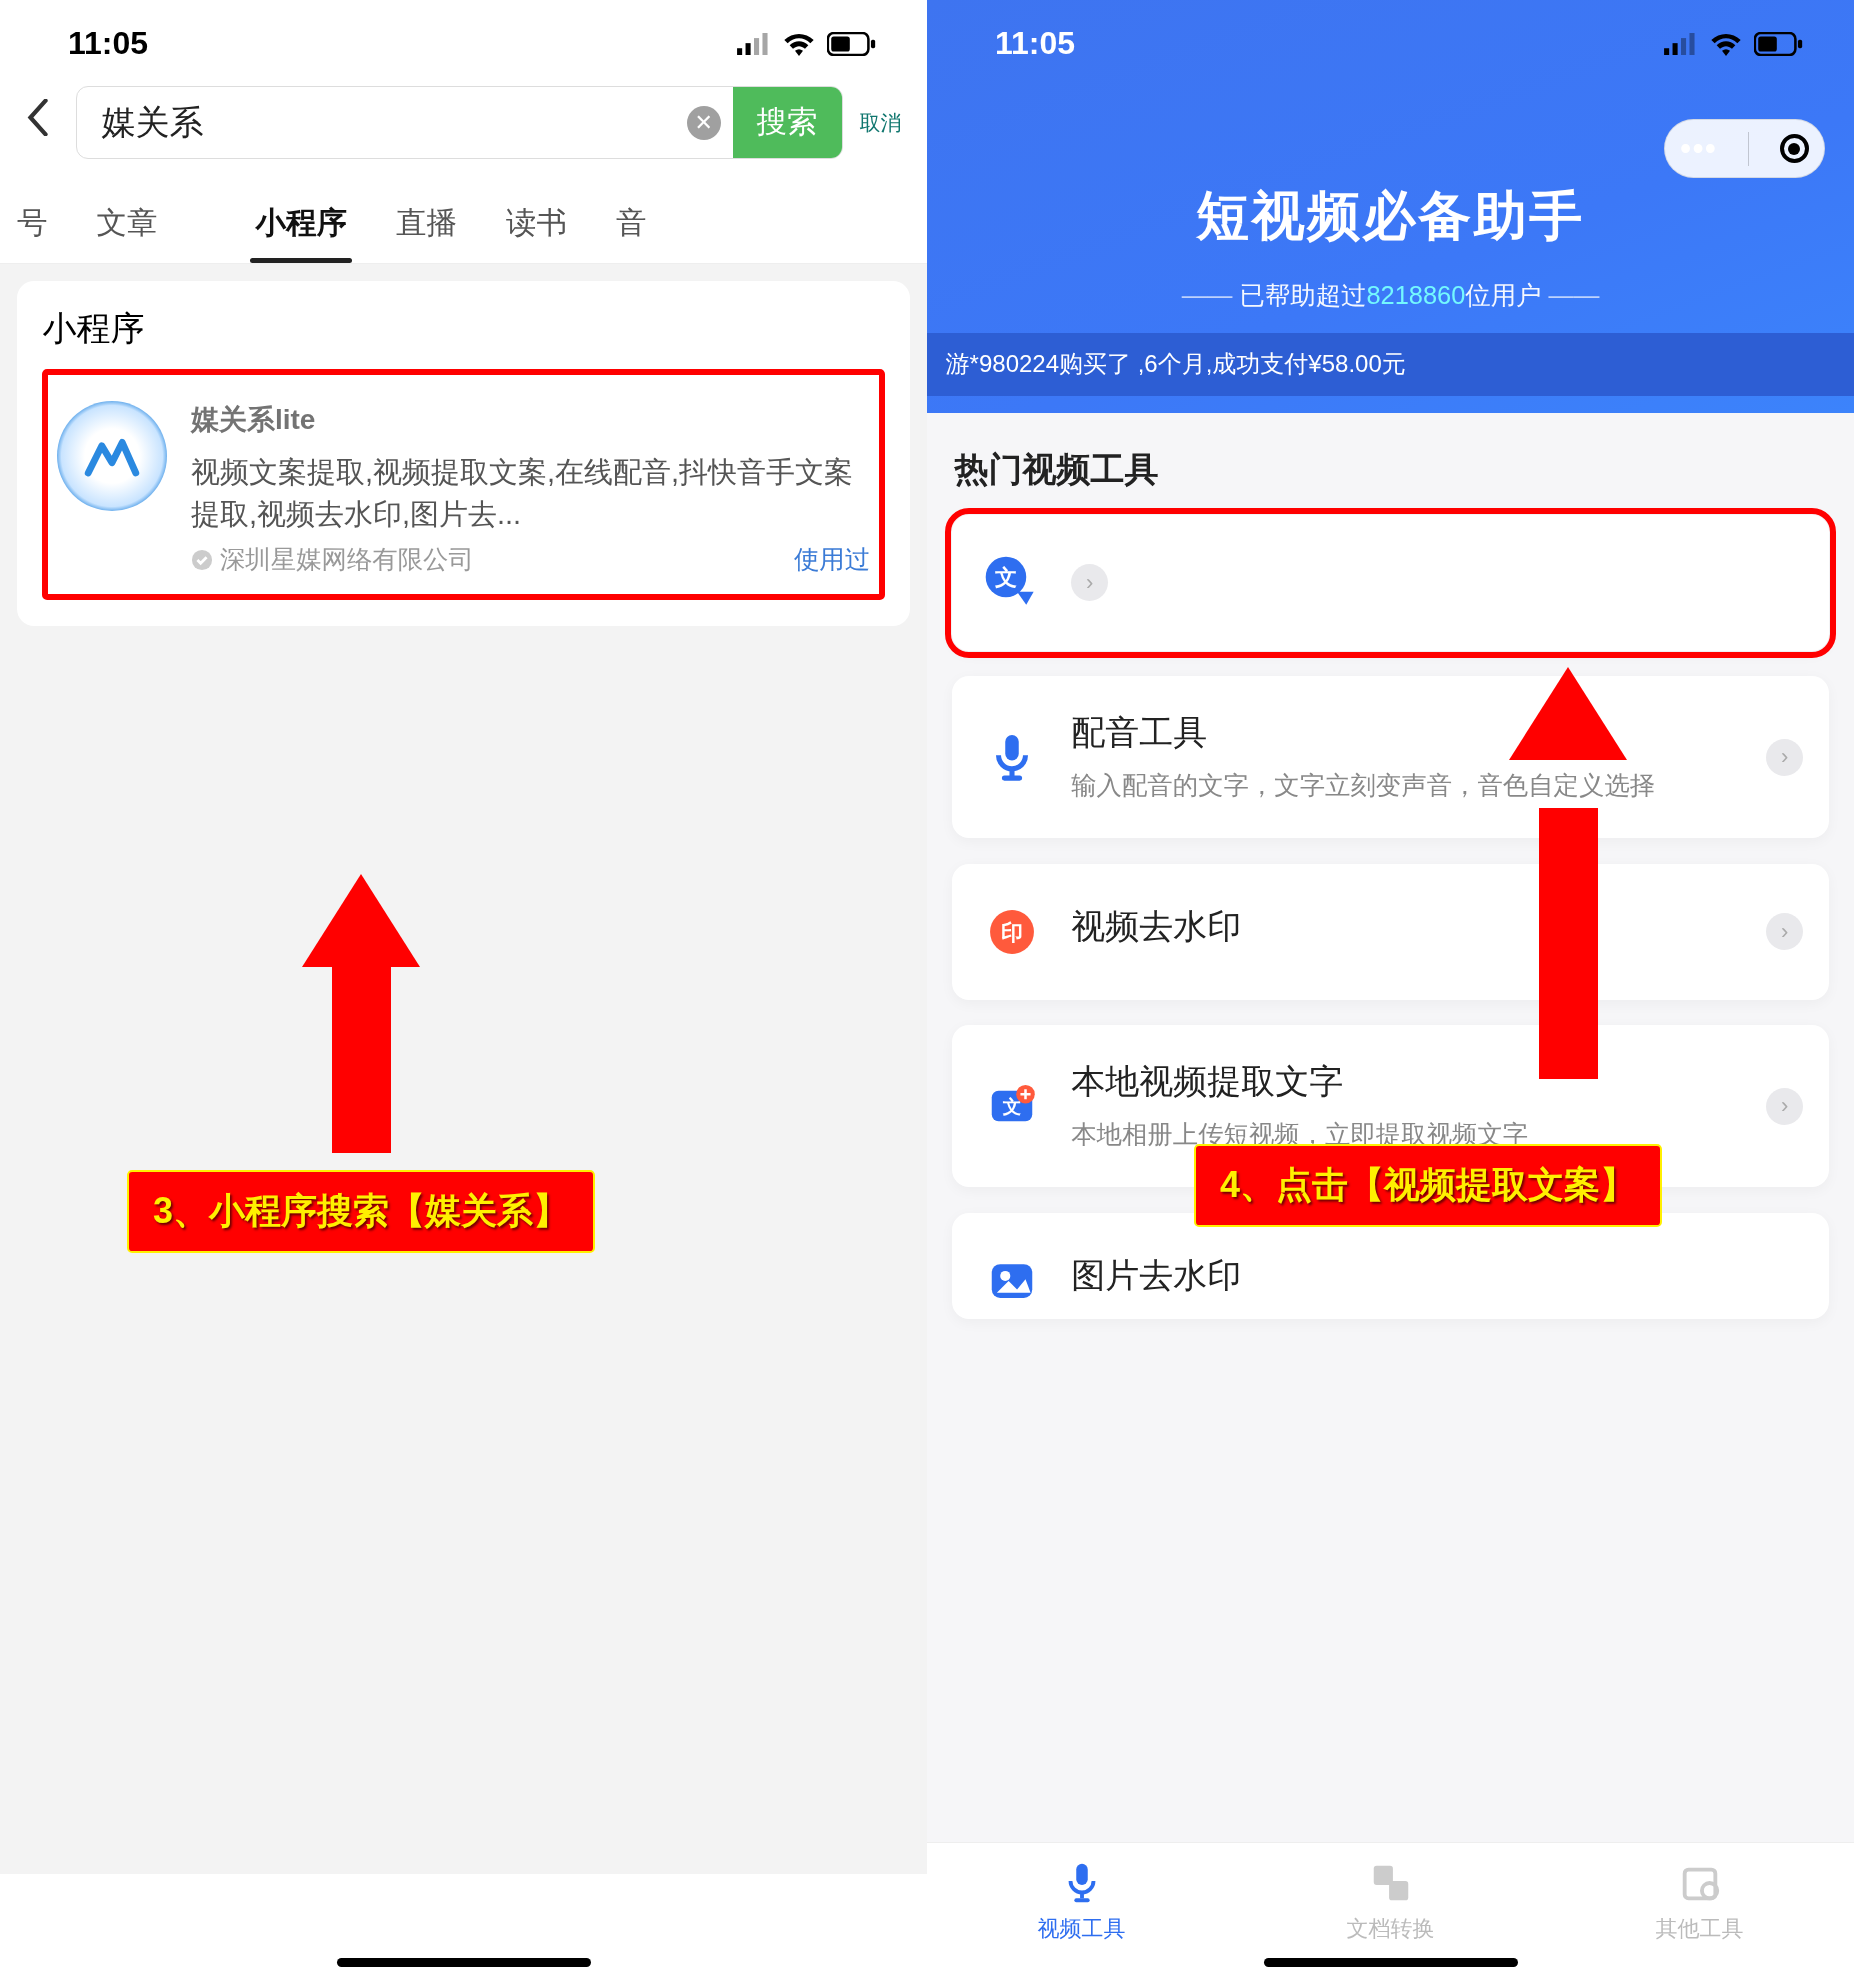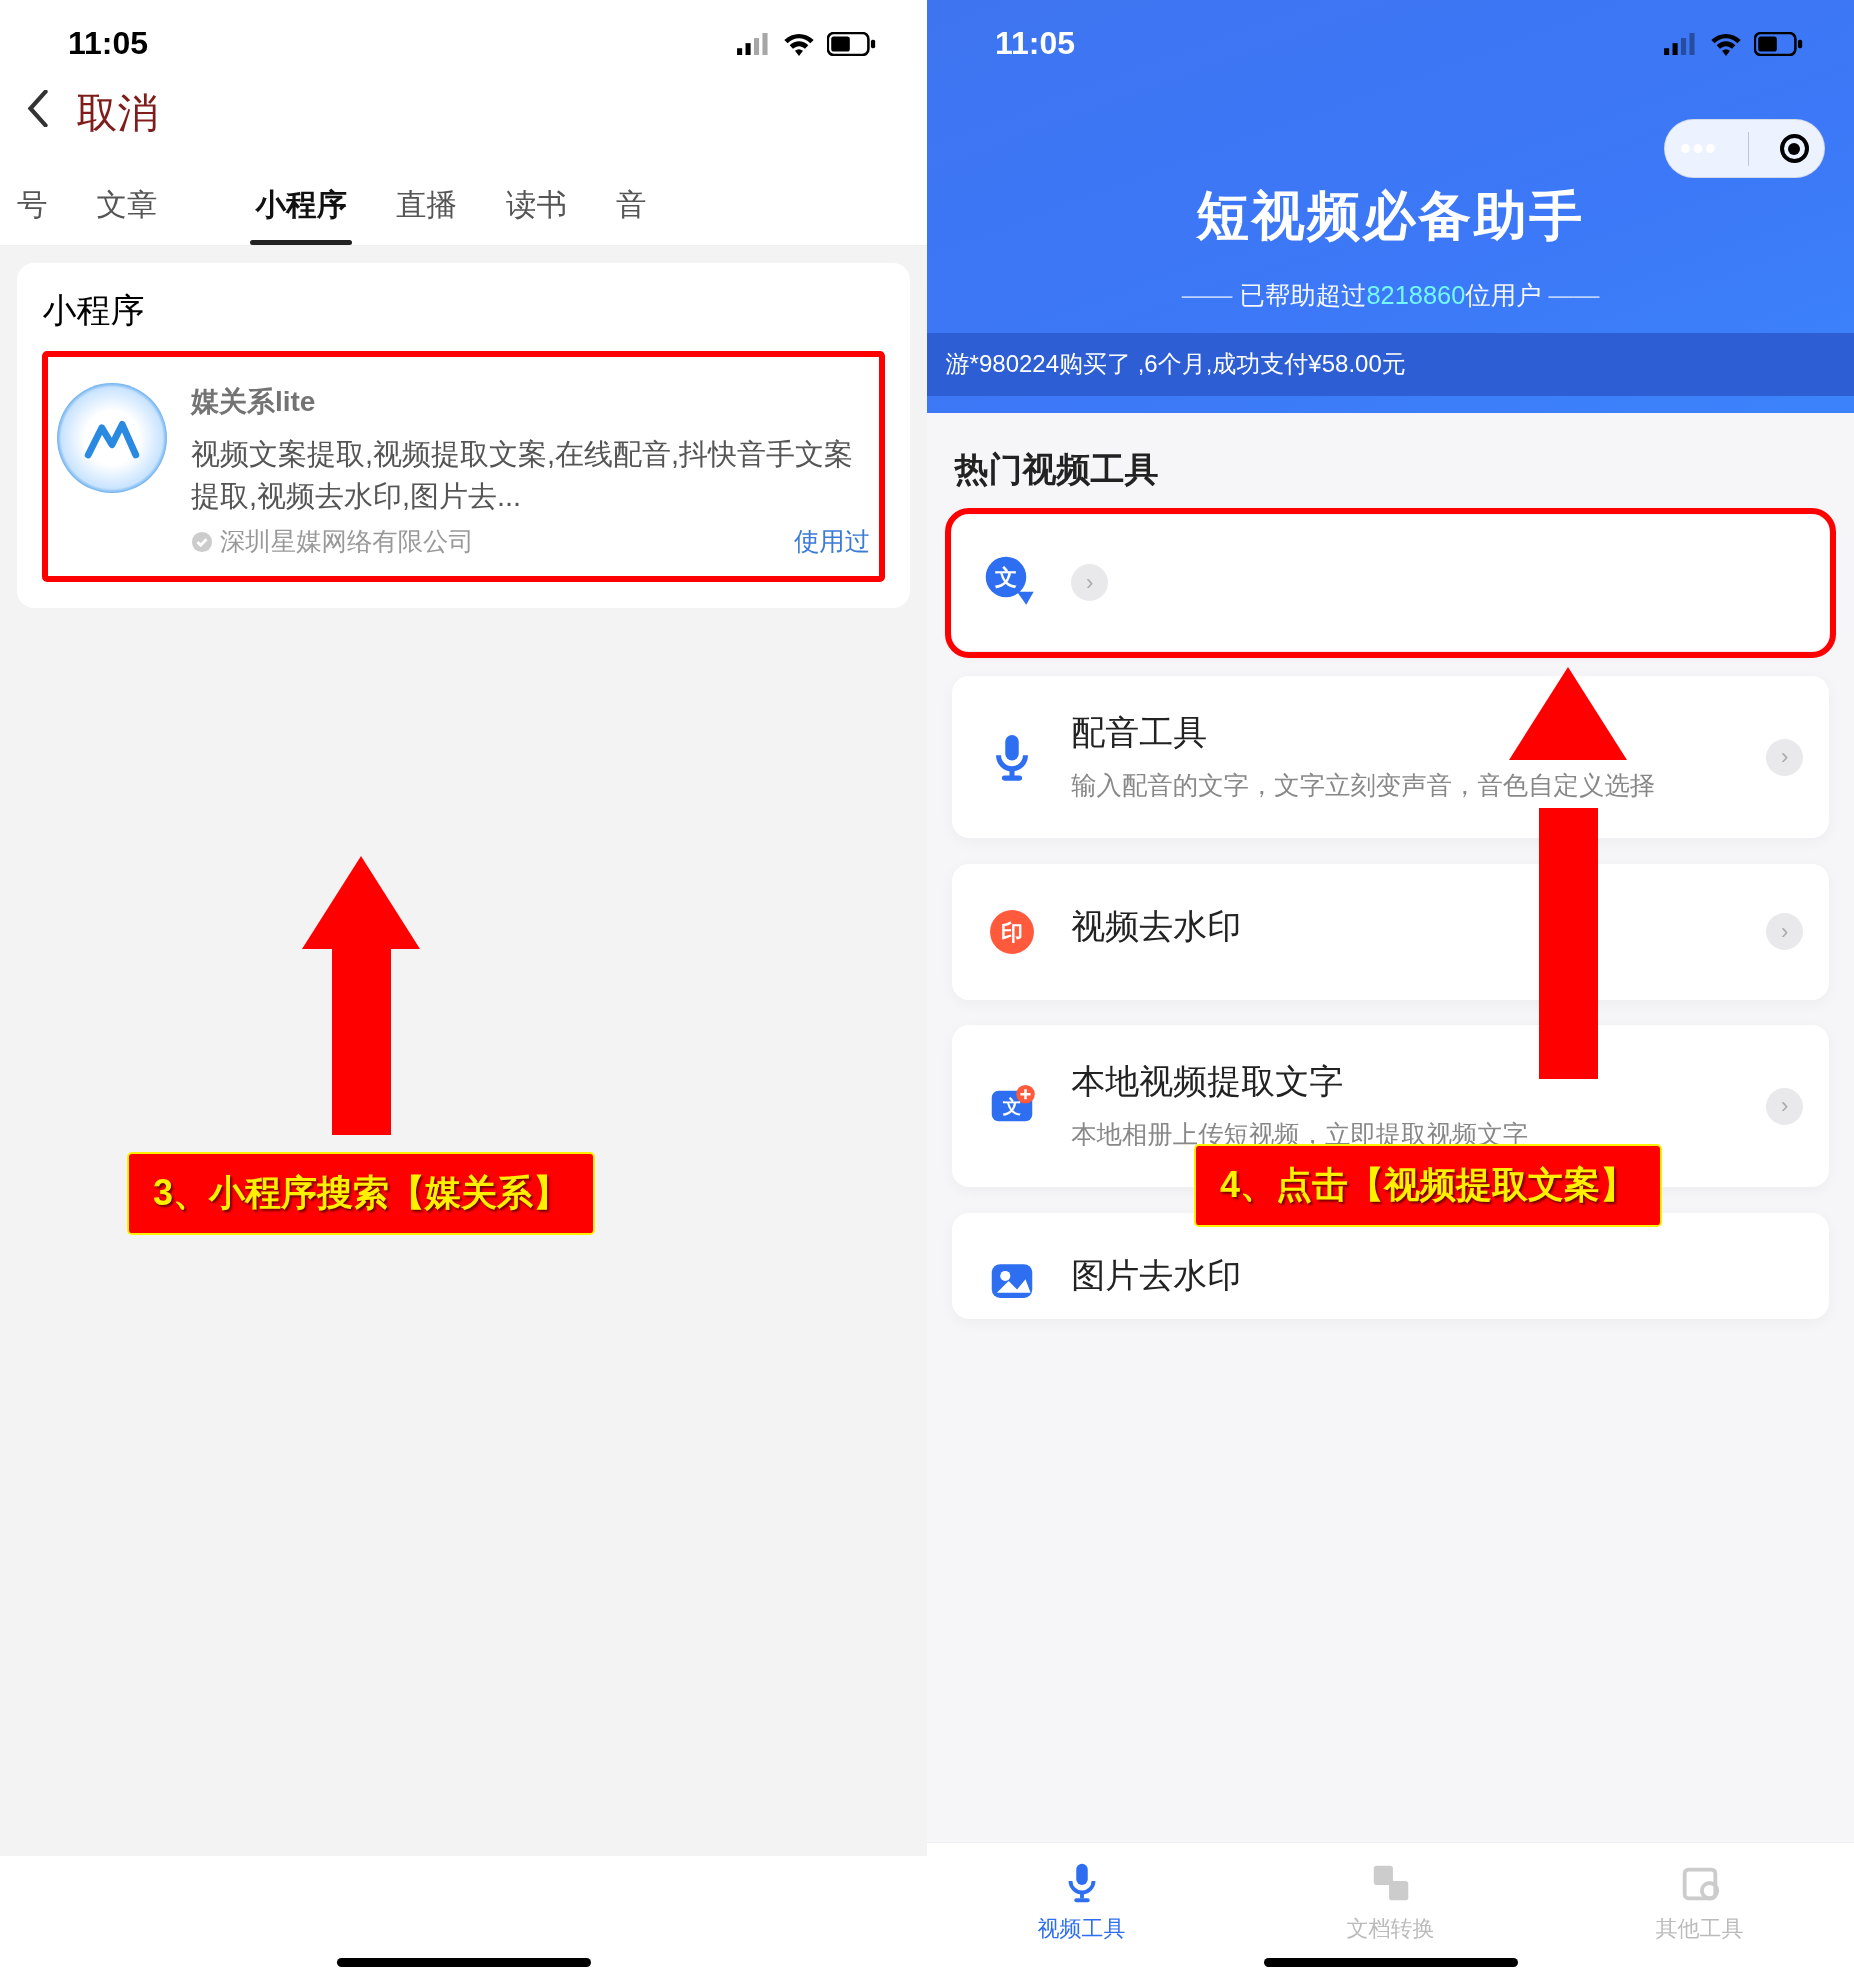--- a/index.html
+++ b/index.html
@@ -64,21 +64,21 @@
     margin-right: 12px;
   }
   .search-btn {
     background: #4fbb5b;
     color: #fff;
     font-size: 30.5px;
     height: 100%;
     display: flex; align-items: center;
     padding: 0 24px;
   }
-  .cancel-link { font-size: 41px; color: #7f1d1d; }
+  .cancel-link { font-size: 21px; color: #0f766e; }
 
   .tabs {
     display: flex;
     gap: 32px;
     padding: 8.5px 0 0 8.5px;
     font-size: 30.5px;
     color: #555;
     border-bottom: 0.8px solid #eee;
     overflow: hidden;
     white-space: nowrap;
@@ -264,20 +264,25 @@
           <rect x="52" y="9" width="5" height="10" rx="2" fill="#000"></rect>
         </svg>
     </div>
   </div>
 
   <div class="search-row">
     <div class="back-chevron">
       <svg width="22" height="37" viewBox="0 0 26 44">
           <path d="M22 2 L4 22 L22 42" stroke="#333" stroke-width="5" fill="none" stroke-linecap="round"></path>
         </svg>
+    </div>
+    <div class="search-box">
+      <div class="search-input">媒关系</div>
+      <div class="clear-btn">✕</div>
+      <div class="search-btn">搜索</div>
     </div>
     <div class="cancel-link">取消</div>
   </div>
 
   <div class="tabs">
     <div class="tab">号</div>
     <div class="tab">文章</div>
     <div class="tab blurred"></div>
     <div class="tab active">小程序</div>
     <div class="tab">直播</div>

